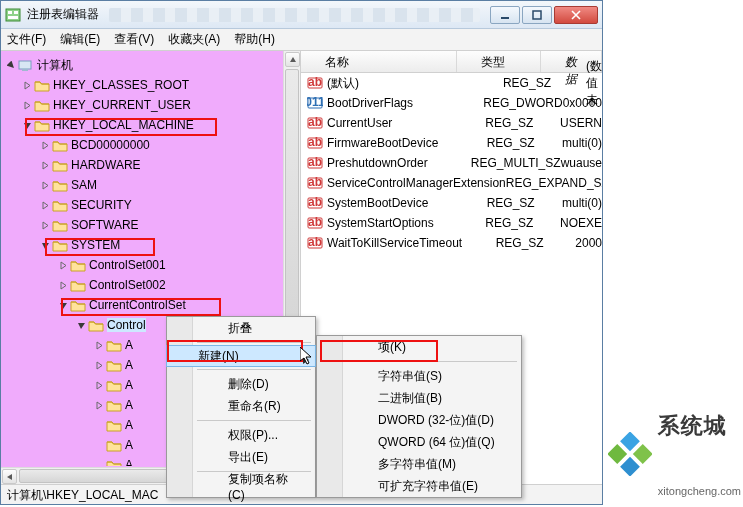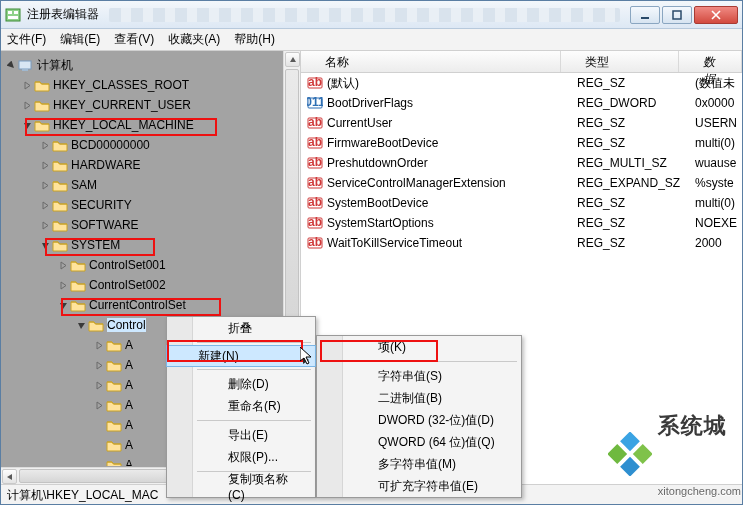--- a/index.html
+++ b/index.html
@@ -1,35 +1,35 @@
 <!DOCTYPE html>
 <html><head>
 <meta charset="utf-8">
 <style>
   * { box-sizing: border-box; font-family: "Microsoft YaHei", "Segoe UI", Tahoma, sans-serif; font-size: 12px; }
   body { margin: 0; padding: 0; width: 743px; height: 507px; overflow: hidden; position: relative; background: #fff; }
 
   
-  .win { width: 743px; height: 505px; border: 1px solid #5a7ea3; background: #fff; display: flex; flex-direction: column; }
+  .win { width: 603px; height: 505px; border: 1px solid #5a7ea3; background: #fff; display: flex; flex-direction: column; }
   .titlebar { height: 28px; background: linear-gradient(#f3f7fb,#dde8f4); display: flex; align-items: center; padding: 0 4px; border-bottom: 1px solid #b7c9dc; }
   .titlebar .icon { width: 16px; height: 16px; margin-right: 6px; }
   .titlebar .title { flex: 0 0 auto; font-weight: 400; color: #000; }
   .titlebar .blur { flex: 1; margin: 0 10px; height: 14px; background: repeating-linear-gradient(90deg,#d9e3ed 0 12px,#e9eff5 12px 22px); border-radius: 2px; }
   .winbtns { display: flex; gap: 2px; }
   .winbtn { width: 30px; height: 18px; border: 1px solid #8aa6c1; border-radius: 2px; background: linear-gradient(#f4f8fd,#d7e4f1); display:flex;align-items:center;justify-content:center; }
   .winbtn.close { width: 44px; background: linear-gradient(#f08a83,#d24a3f); border-color:#a83b33; color:#fff; }
   .winbtn svg { width: 10px; height: 10px; }
 
   
   .menubar { height: 22px; background:#f3f3f3; border-bottom:1px solid #d0d0d0; display:flex; align-items:center; padding:0 6px; gap:14px; }
   .menubar span { color:#000; }
 
   
   .split { flex:1; display:flex; min-height:0; }
-  .treepane { width: 300px; border-right:1px solid #d0d0d0; overflow:hidden; position:relative; background:#a3a3a3; }
+  .treepane { width: 300px; border-right:1px solid #d0d0d0; overflow:hidden; position:relative; background:#f0abfc; }
   .listpane { flex:1; overflow:hidden; background:#fff; position:relative; }
 
   
   .treewrap { padding:4px 0 0 4px; height: 415px; overflow:hidden; }
   .node { display:flex; align-items:center; height:20px; white-space:nowrap; position:relative; }
   .tw { display:inline-flex; width:12px; justify-content:center; color:#5a5a5a; }
   .tw svg { width:9px; height:9px; }
   .fld { width:16px; height:13px; margin:0 3px 0 1px; }
   .fld svg { width:16px; height:13px; }
   .lbl { color:#000; }
@@ -526,24 +526,24 @@
   </div>
   <div class="sep"></div>
   <div class="item">
       <span>删除(D)</span>
     </div>
   <div class="item">
       <span>重命名(R)</span>
     </div>
   <div class="sep"></div>
   <div class="item">
+      <span>权限(P)...</span>
+    </div>
+  <div class="item">
       <span>导出(E)</span>
-    </div>
-  <div class="item">
-      <span>权限(P)...</span>
     </div>
   <div class="sep"></div>
   <div class="item">
       <span>复制项名称(C)</span>
     </div>
 </div>
 
 <div class="ctx ctx2">
   <div class="strip"></div>
   <div class="item">

